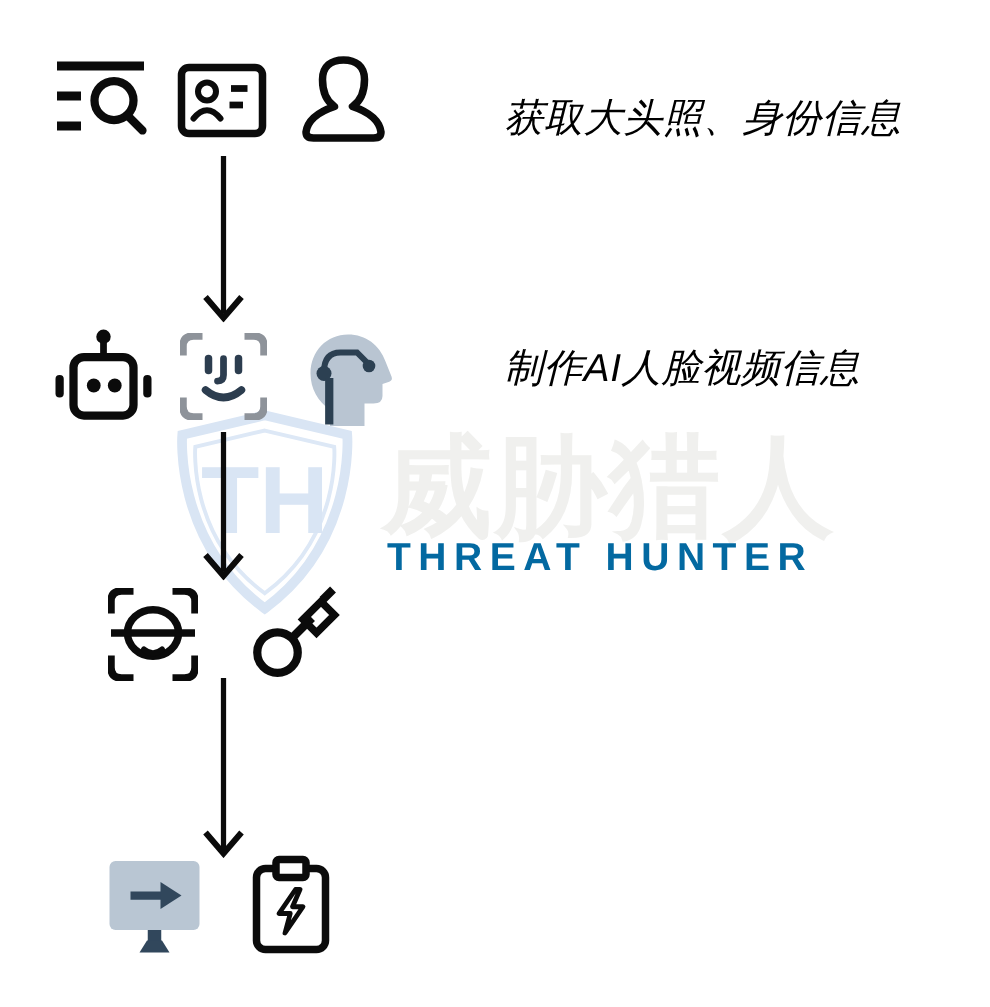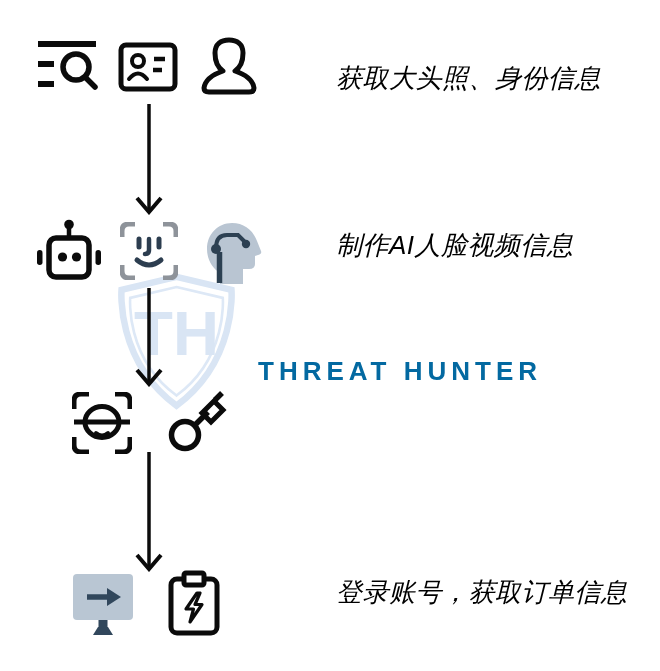--- a/index.html
+++ b/index.html
@@ -47,20 +47,21 @@
 </head>
 <body>
 
 <div id="stage">
 
   <svg class="wm wm-shield" width="145" height="136" viewBox="0 0 100 94">
     <path d="M50,2 L88,11 C88,11 92,60 50,91 C8,60 12,11 12,11 Z" fill="none" stroke="#d9e5f4" stroke-width="4.5"></path>
     <path d="M50,9 L82,16.5 C82,16.5 85.5,58 50,84 C14.5,58 18,16.5 18,16.5 Z" fill="none" stroke="#dde8f6" stroke-width="1.8"></path>
     <text x="50" y="56" text-anchor="middle" font-family="Liberation Sans, sans-serif" font-weight="900" font-size="44" fill="#d9e5f4">TH</text>
   </svg>
+  <div class="wm wm-cn">威胁猎人</div>
   <div class="wm wm-en">THREAT HUNTER</div>
 
   <svg class="icn" style="left:37px;top:40px" width="62" height="52" viewBox="0 0 62 52">
     <line x1="1" y1="4" x2="59" y2="4" stroke="#0b0b0b" stroke-width="6"></line>
     <line x1="1" y1="24" x2="17" y2="24" stroke="#0b0b0b" stroke-width="6"></line>
     <line x1="1" y1="44" x2="17" y2="44" stroke="#0b0b0b" stroke-width="6"></line>
     <circle cx="39" cy="27" r="13" fill="none" stroke="#0b0b0b" stroke-width="5.5"></circle>
     <line x1="48" y1="37" x2="58" y2="47" stroke="#0b0b0b" stroke-width="5.5" stroke-linecap="round"></line>
   </svg>
 
@@ -156,15 +157,14 @@
     <rect x="26.5" y="48" width="9" height="9" fill="#31475c"></rect>
     <path d="M21,63 L41,63 L36,55 L26,55 Z" fill="#31475c"></path>
   </svg>
 
   <svg class="icn" style="left:168px;top:570px" width="52" height="66" viewBox="0 0 52 66">
     <rect x="3" y="9" width="46" height="54" rx="6" fill="none" stroke="#0b0b0b" stroke-width="5"></rect>
     <rect x="16" y="3" width="20" height="12" rx="2" fill="#ffffff" stroke="#0b0b0b" stroke-width="5"></rect>
     <path d="M29,23 L18,39 H25.5 L22,52 L34,34.5 H27 L32,23 Z" fill="none" stroke="#0b0b0b" stroke-width="3.2" stroke-linejoin="round"></path>
   </svg>
 
-  <div class="row-label lbl-4">登录账号，获取订单信息</div>
 
 </div>
 
 </body></html>

